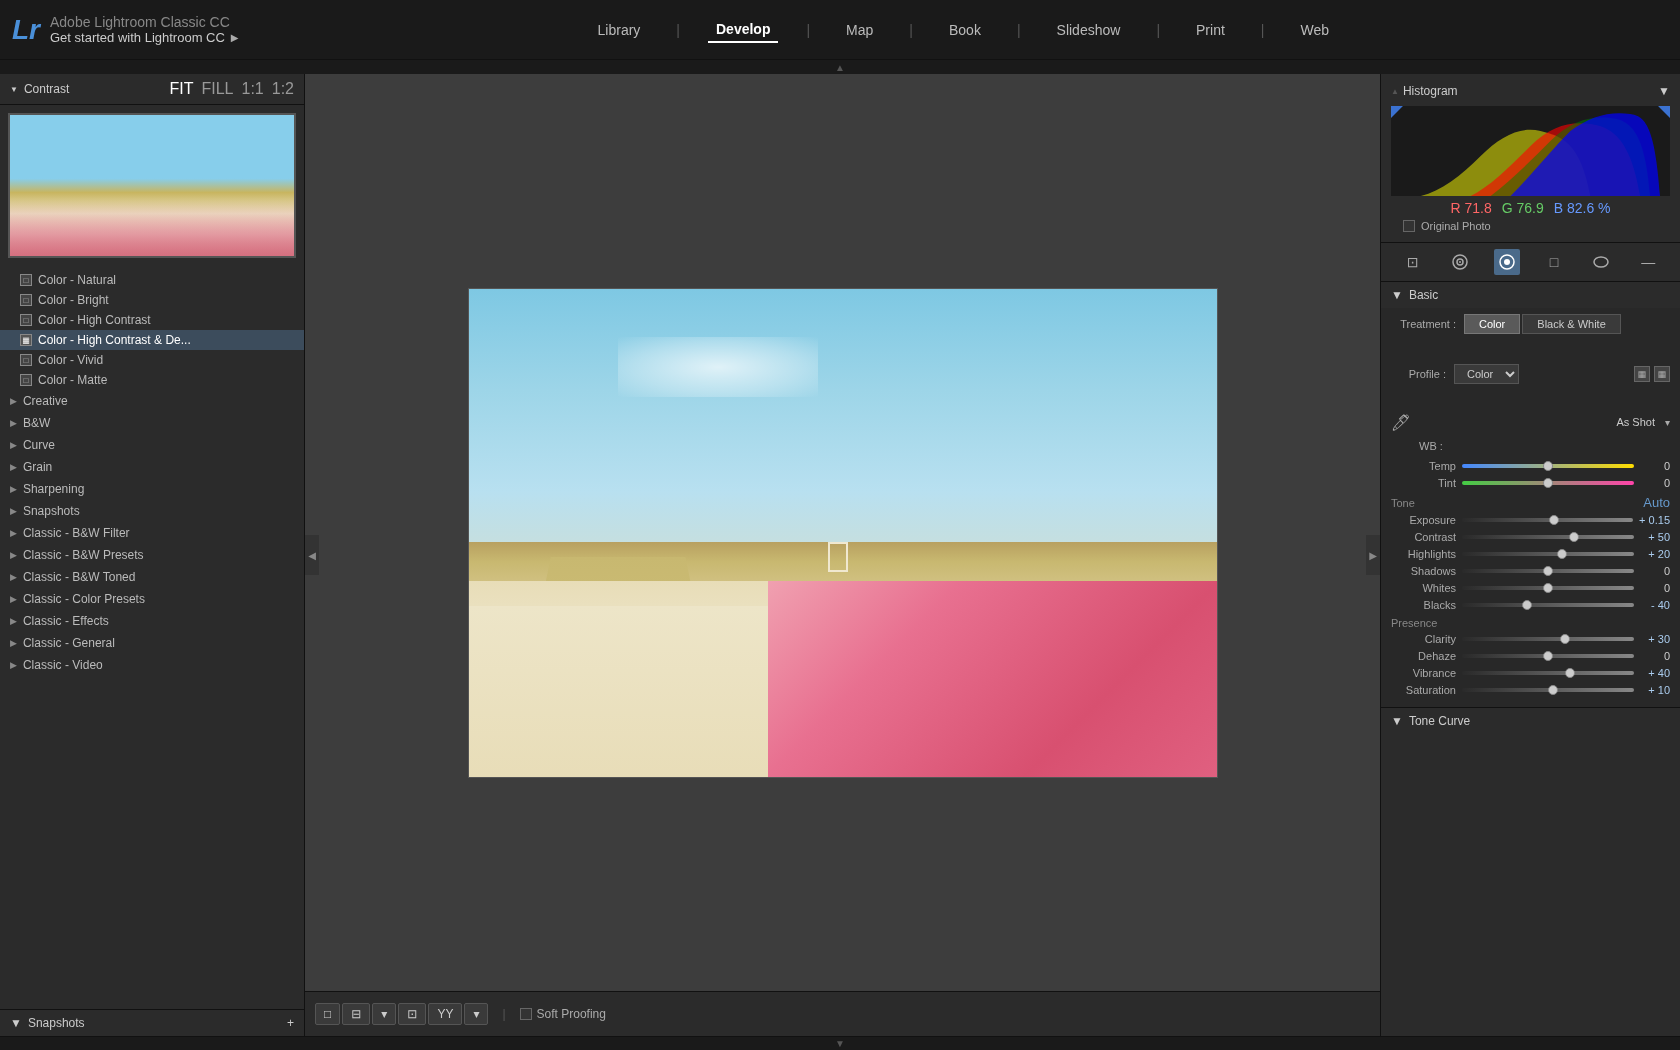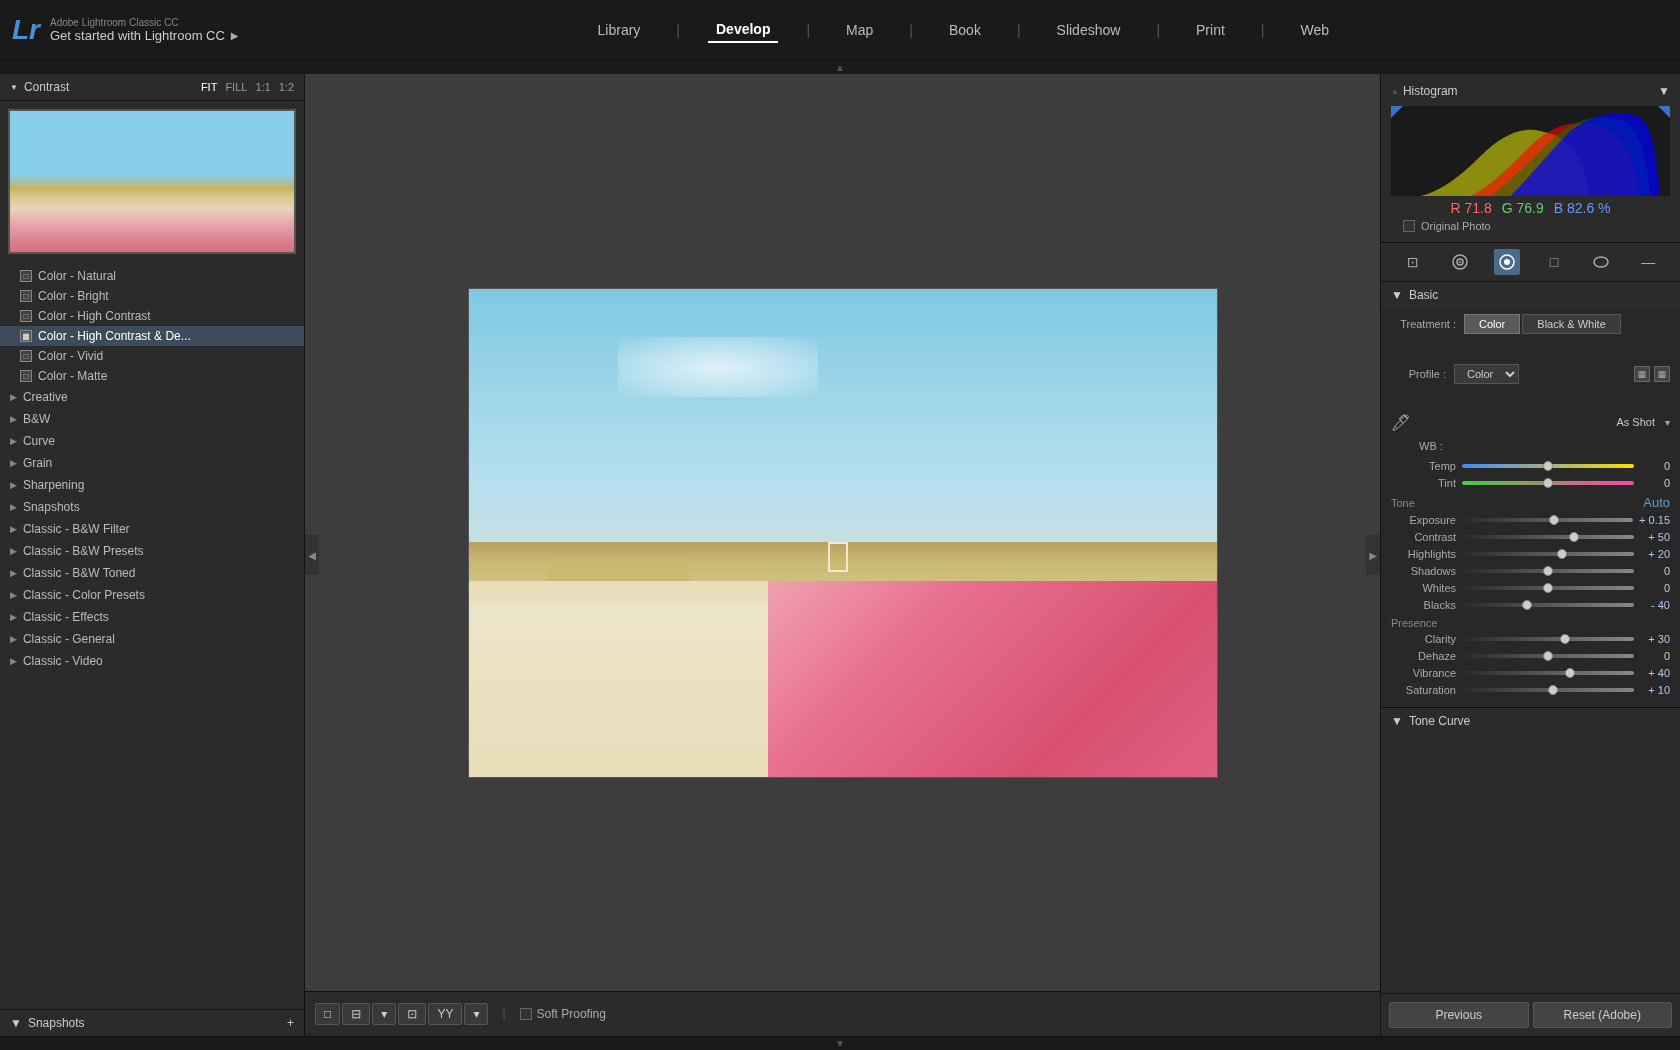--- a/index.html
+++ b/index.html
@@ -32,21 +32,21 @@
       margin-right: 10px;
       font-style: italic;
       color: #4a90d9;
     }
     .app-info {
       display: flex;
       flex-direction: column;
       margin-right: 20px;
     }
     .app-name {
-      font-size: 10px;
+      font-size: 14px;
       color: #888;
     }
     .app-title {
       font-size: 13px;
       color: #ccc;
       display: flex;
       align-items: center;
       gap: 6px;
     }
     .app-title .arrow {
@@ -107,21 +107,21 @@
       gap: 6px;
       color: #ccc;
       font-size: 12px;
     }
     .navigator-title .tri {
       font-size: 8px;
     }
     .nav-controls {
       display: flex;
       gap: 8px;
-      font-size: 11px;
+      font-size: 16px;
       color: #999;
     }
     .nav-controls span {
       cursor: pointer;
     }
     .nav-controls span.active {
       color: #fff;
     }
 
     .navigator-preview {
@@ -1080,20 +1080,16 @@
       </div>
     </div>
 
     <div class="tone-curve-header">
       <div class="tone-curve-title">
         <span>▼</span>
         <span>Tone Curve</span>
       </div>
     </div>
 
-    <div class="right-panel-footer">
-      <button class="panel-btn">Previous</button>
-      <button class="panel-btn">Reset (Adobe)</button>
-    </div>
   </div>
 </div>
 
 <div class="top-collapse" style="border-top:1px solid #111;">▼</div>
 
 </body></html>

